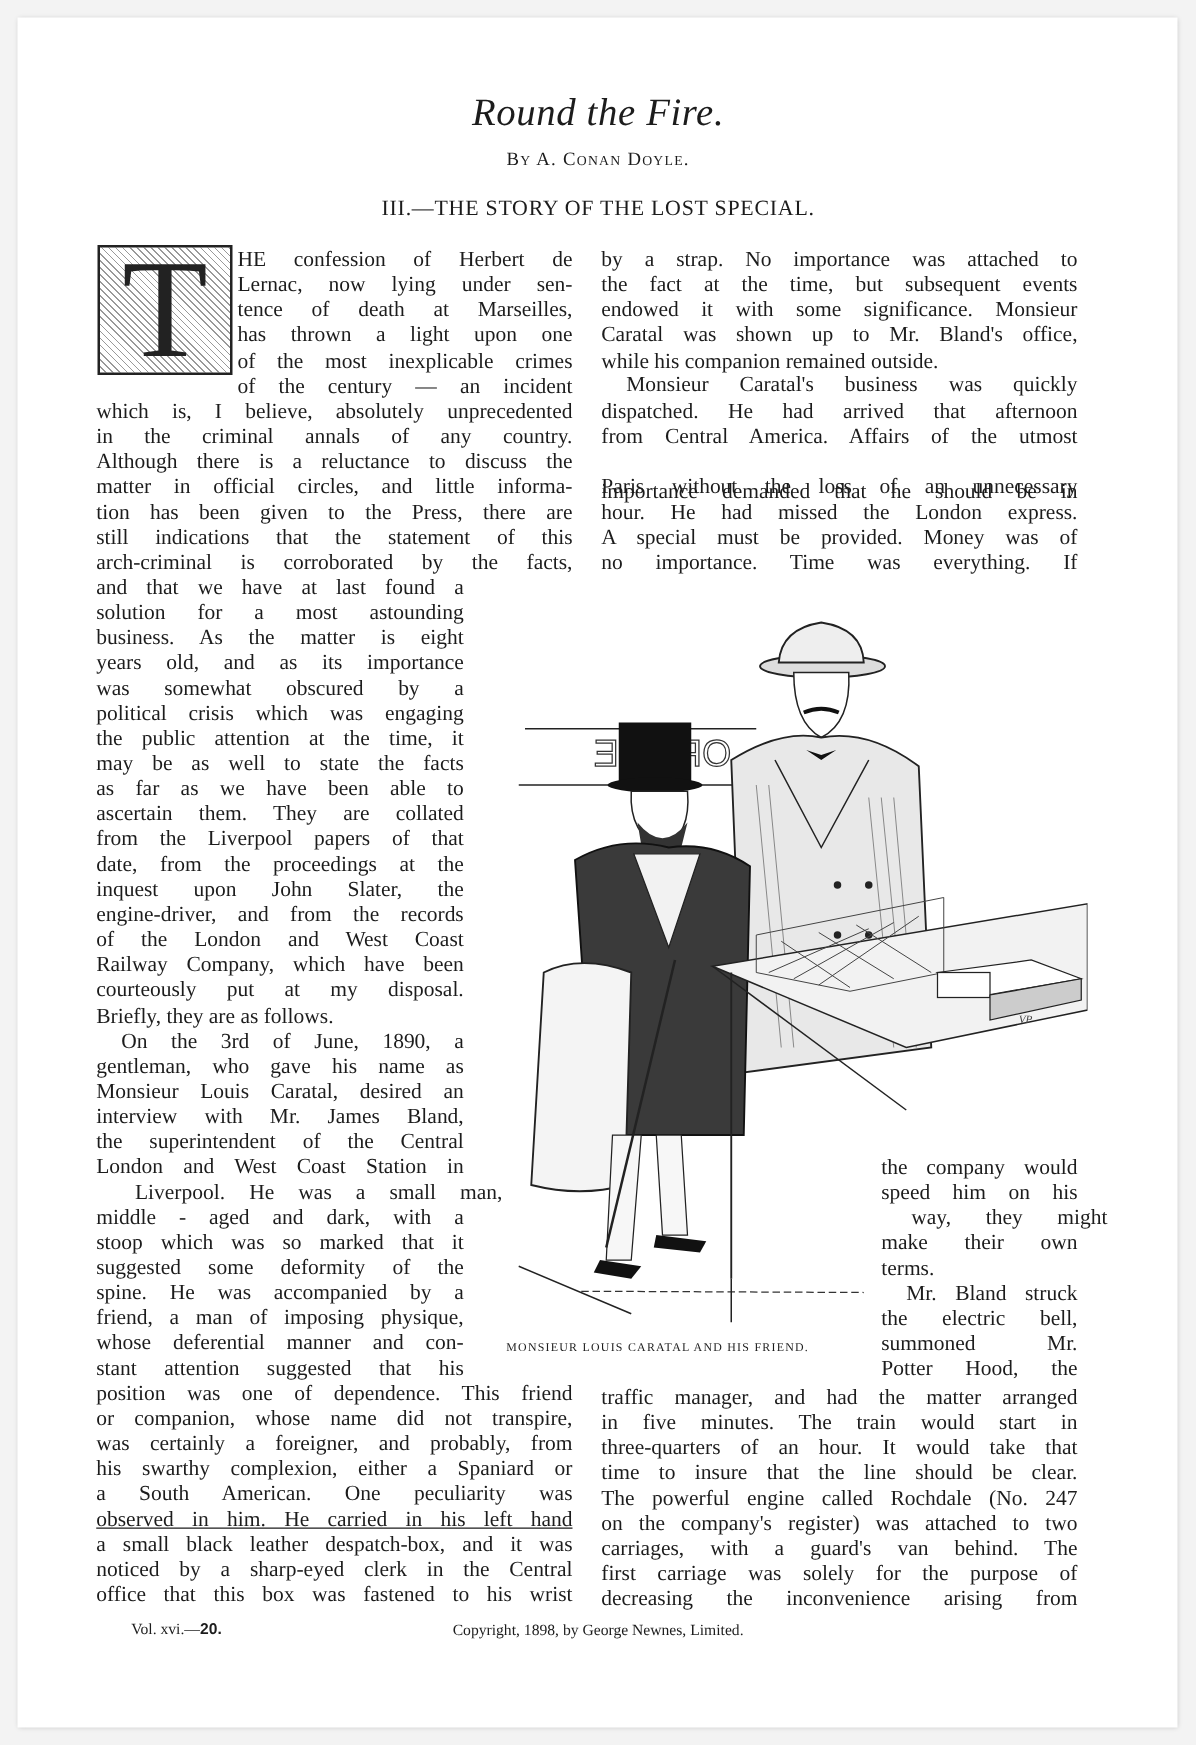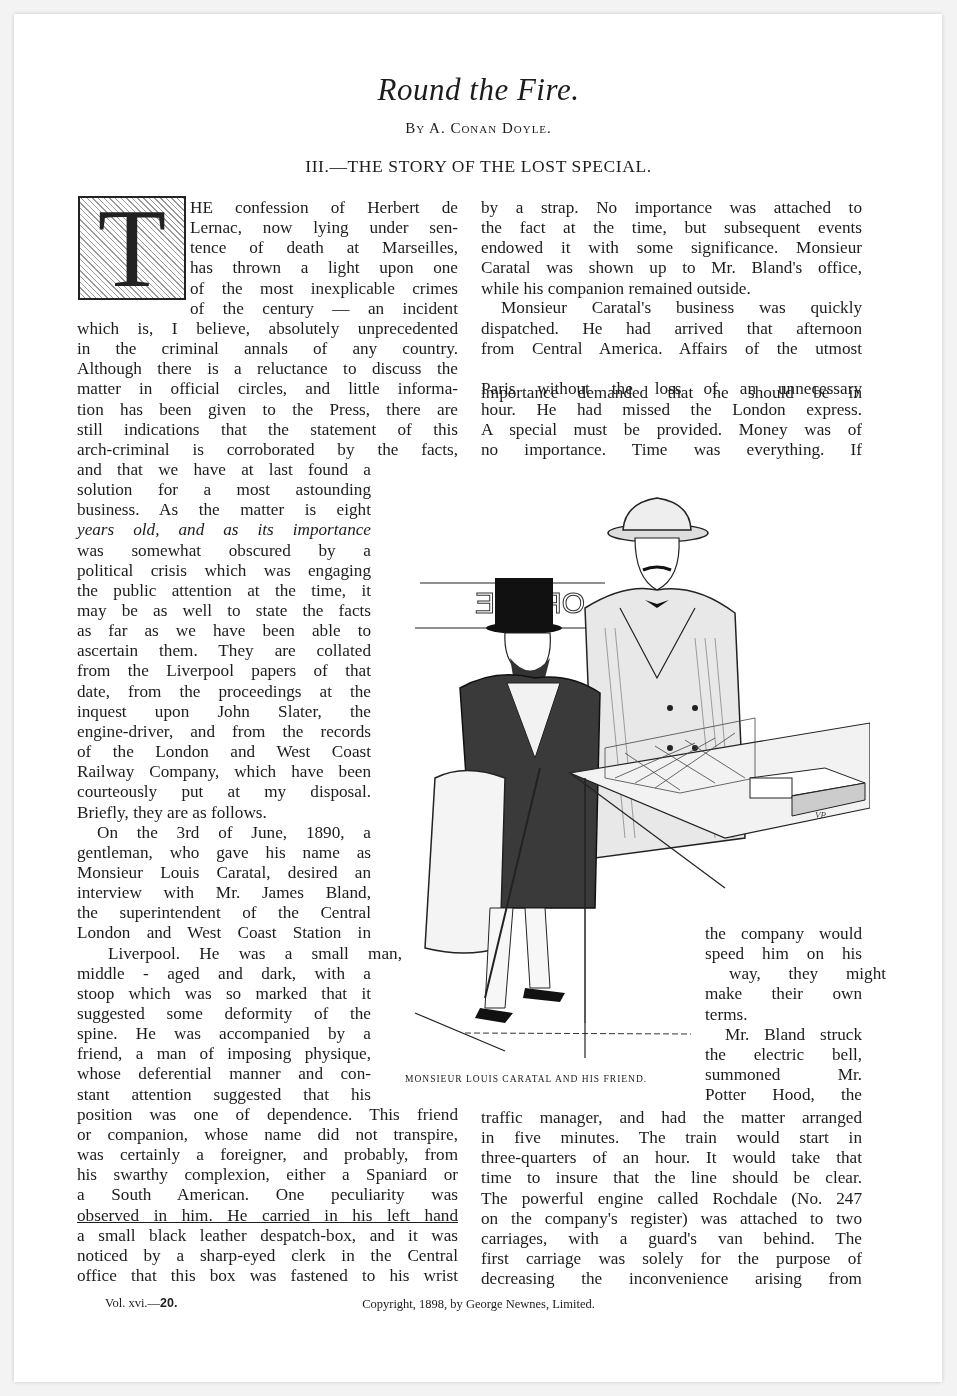--- a/index.html
+++ b/index.html
@@ -42,21 +42,21 @@
     <div class="line" style="left: 77px; top: 318.9px; width: 381px;">which is, I believe, absolutely unprecedented</div>
     <div class="line" style="left: 77px; top: 339.05px; width: 381px;">in the criminal annals of any country.</div>
     <div class="line" style="left: 77px; top: 359.2px; width: 381px;">Although there is a reluctance to discuss the</div>
     <div class="line" style="left: 77px; top: 379.35px; width: 381px;">matter in official circles, and little informa-</div>
     <div class="line" style="left: 77px; top: 399.5px; width: 381px;">tion has been given to the Press, there are</div>
     <div class="line" style="left: 77px; top: 419.65px; width: 381px;">still indications that the statement of this</div>
     <div class="line" style="left: 77px; top: 439.8px; width: 381px;">arch-criminal is corroborated by the facts,</div>
     <div class="line" style="left: 77px; top: 459.95px; width: 294px;">and that we have at last found a</div>
     <div class="line" style="left: 77px; top: 480.1px; width: 294px;">solution for a most astounding</div>
     <div class="line" style="left: 77px; top: 500.25px; width: 294px;">business. As the matter is eight</div>
-    <div class="line" style="left: 77px; top: 520.4px; width: 294px; font-style: italic;">years old, and as its importance</div>
+    <div class="line" style="left: 77px; top: 520.4px; width: 294px;">years old, and as its importance</div>
     <div class="line" style="left: 77px; top: 540.55px; width: 294px;">was somewhat obscured by a</div>
     <div class="line" style="left: 77px; top: 560.7px; width: 294px;">political crisis which was engaging</div>
     <div class="line" style="left: 77px; top: 580.85px; width: 294px;">the public attention at the time, it</div>
     <div class="line" style="left: 77px; top: 601px; width: 294px;">may be as well to state the facts</div>
     <div class="line" style="left: 77px; top: 621.15px; width: 294px;">as far as we have been able to</div>
     <div class="line" style="left: 77px; top: 641.3px; width: 294px;">ascertain them. They are collated</div>
     <div class="line" style="left: 77px; top: 661.45px; width: 294px;">from the Liverpool papers of that</div>
     <div class="line" style="left: 77px; top: 681.6px; width: 294px;">date, from the proceedings at the</div>
     <div class="line" style="left: 77px; top: 701.75px; width: 294px;">inquest upon John Slater, the</div>
     <div class="line" style="left: 77px; top: 721.9px; width: 294px;">engine-driver, and from the records</div>

